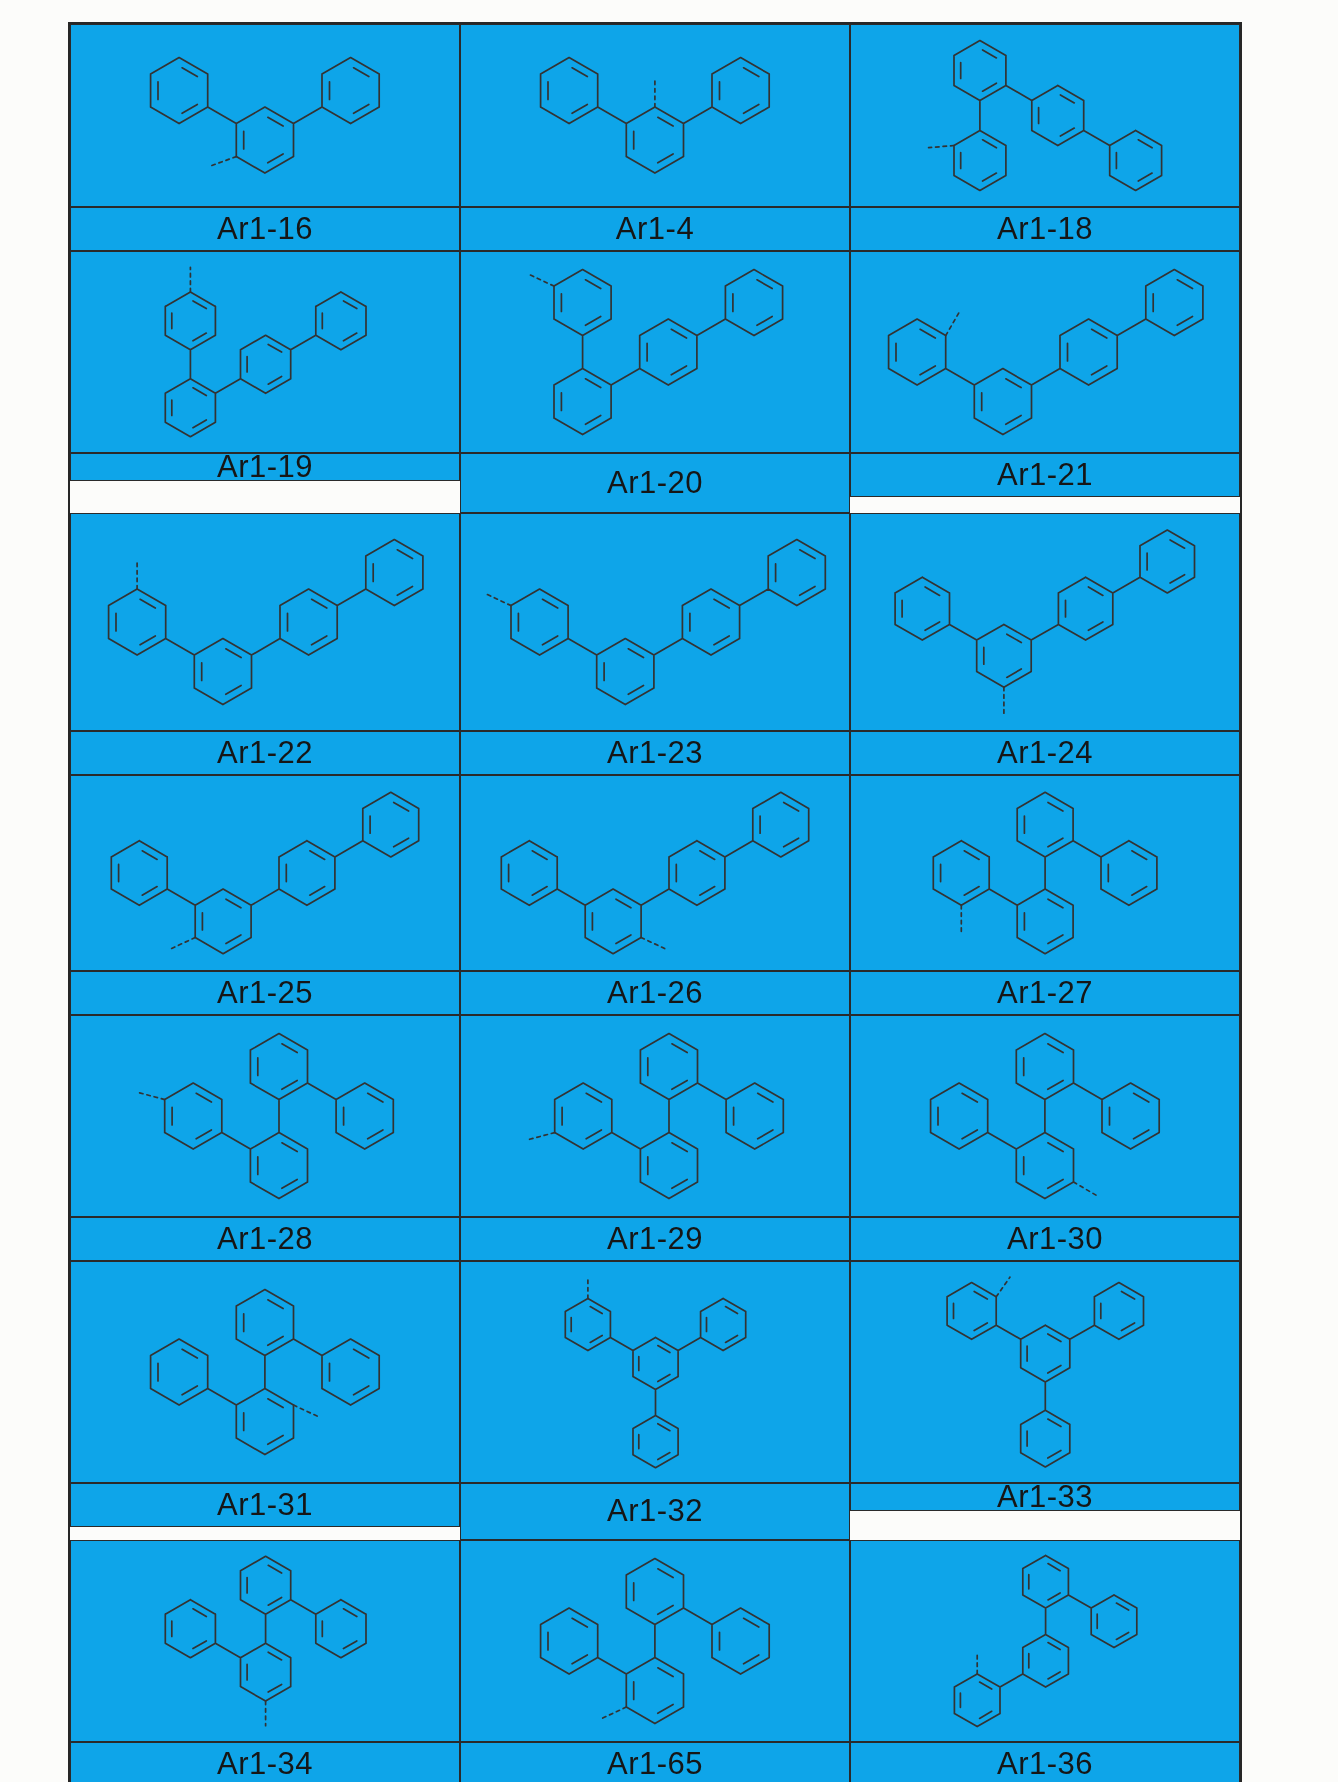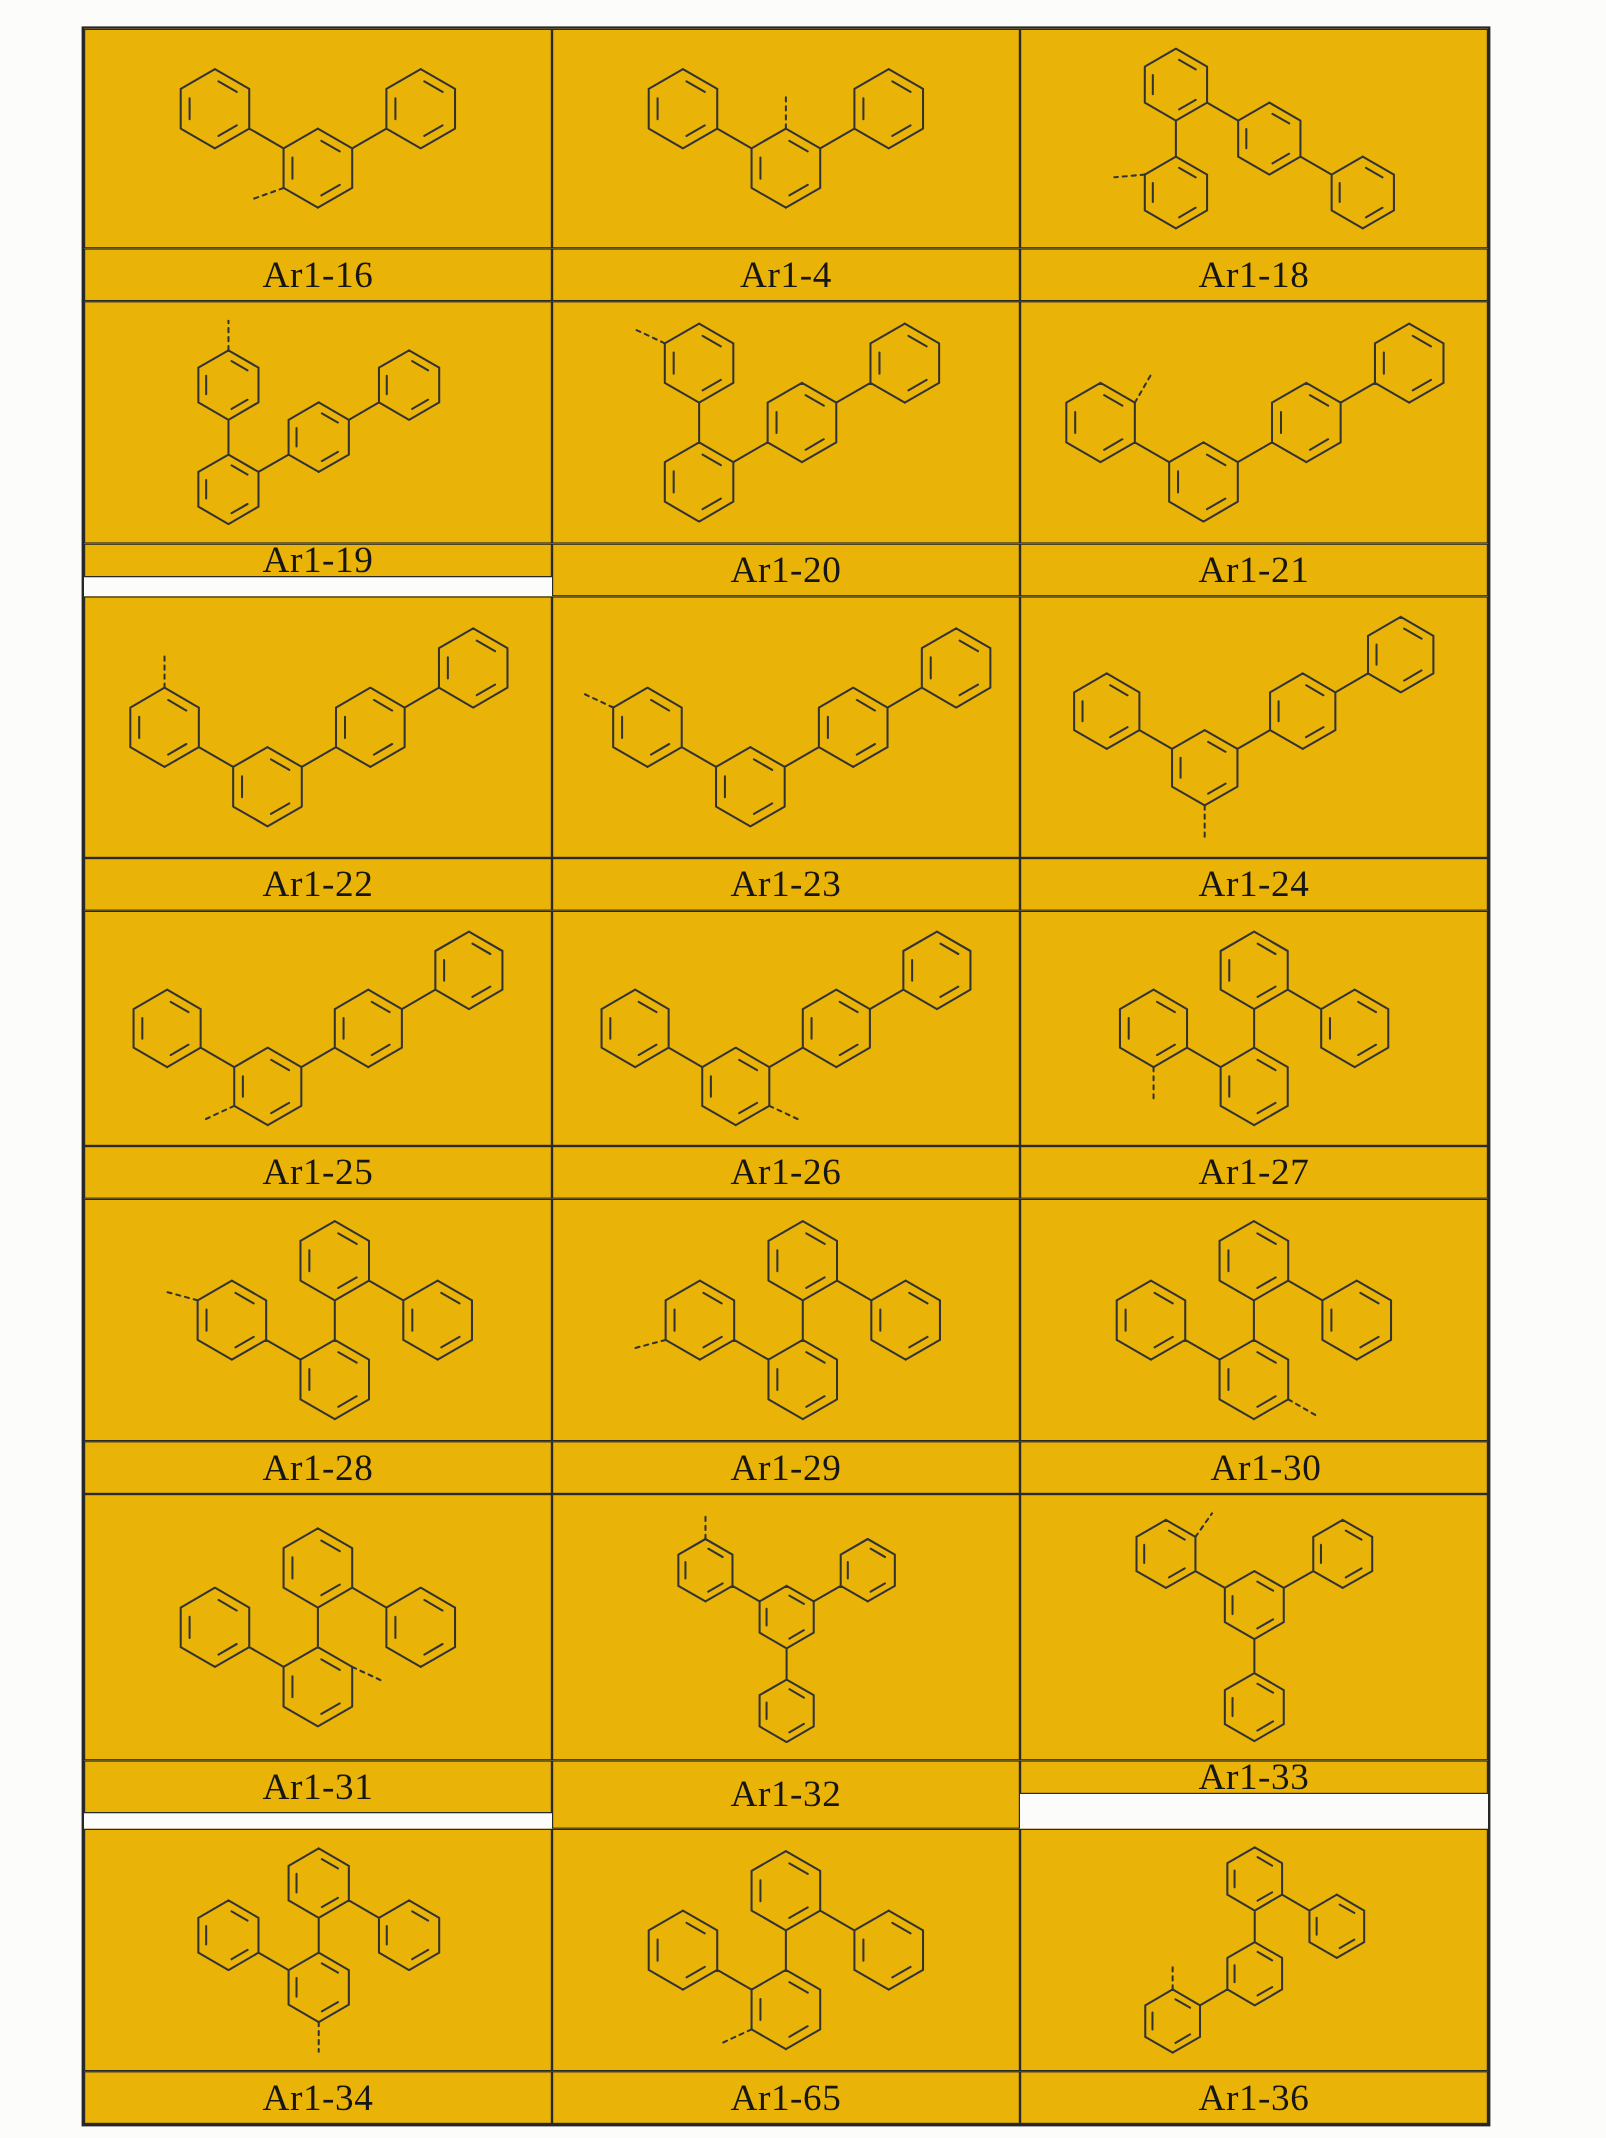--- a/index.html
+++ b/index.html
@@ -12,21 +12,21 @@
   .page{position:absolute;inset:0;background:#fcfcfa;}
   .grid{
     position:absolute;left:68px;top:22px;width:1170px;
     display:grid;grid-template-columns:repeat(3,390px);
     border:2px solid #262626;background:#fcfcfa;
   }
   .scell,.lcell{
     border:1.5px solid #2a2a2a;
     box-sizing:border-box;
     display:flex;align-items:center;justify-content:center;
-    background:#eab308;overflow:hidden;font-family:Liberation Serif, serif;
+    background:#0ea5e9;overflow:hidden;
   }
   .lcell span{
     font-size:31px;color:#161616;letter-spacing:0.5px;line-height:1;
     transform:translateY(-1px);
   }
   svg{display:block;}
 </style>
 </head>
 <body>
 
@@ -73,21 +73,21 @@
       </div>
       <div class="scell" style="height: 202px;">
         <svg width="335" height="186" viewBox="0 0 335 186">
           <path d="M153.5 126.1L124.9 109.6M124.9 109.6L96.3 126.1M96.3 126.1L96.3 159.1M96.3 159.1L124.9 175.6M124.9 175.6L153.5 159.1M153.5 159.1L153.5 126.1M143.1 128.6L127.8 119.8M103.7 133.8L103.7 151.4M127.8 165.3L143.1 156.5M67.7 76.6L39.1 60.1M39.1 60.1L10.6 76.6M10.6 76.6L10.6 109.6M10.6 109.6L39.1 126.1M39.1 126.1L67.7 109.6M67.7 109.6L67.7 76.6M57.3 79.1L42.1 70.3M18.0 84.3L18.0 101.9M42.1 115.8L57.3 107.0M239.2 76.6L210.6 60.1M210.6 60.1L182.0 76.6M182.0 76.6L182.0 109.6M182.0 109.6L210.6 126.1M210.6 126.1L239.2 109.6M239.2 109.6L239.2 76.6M228.8 79.1L213.6 70.3M189.5 84.3L189.5 101.9M213.6 115.8L228.8 107.0M324.9 27.1L296.3 10.6M296.3 10.6L267.8 27.1M267.8 27.1L267.8 60.1M267.8 60.1L296.3 76.6M296.3 76.6L324.9 60.1M324.9 60.1L324.9 27.1M314.5 29.6L299.3 20.8M275.2 34.8L275.2 52.4M299.3 66.3L314.5 57.5M96.3 126.1L67.7 109.6M153.5 126.1L182.0 109.6M239.2 76.6L267.8 60.1" fill="none" stroke="#333333" stroke-width="1.7" stroke-linecap="round"></path>
           <path d="M67.7 76.6L81.7 52.3" fill="none" stroke="#333333" stroke-width="1.7" stroke-linecap="round" stroke-dasharray="3.5 4"></path>
         </svg>
       </div>
       <div class="lcell" style="height: 28px;">
         <span>Ar1-19</span>
       </div>
-      <div class="lcell" style="height: 44px;">
+      <div class="lcell" style="height: 60px;">
         <span>Ar1-20</span>
       </div>
       <div class="lcell" style="height: 44px;">
         <span>Ar1-21</span>
       </div>
       <div class="scell" style="height: 218px;">
         <svg width="335" height="186" viewBox="0 0 335 186">
           <path d="M153.5 126.1L124.9 109.6M124.9 109.6L96.3 126.1M96.3 126.1L96.3 159.1M96.3 159.1L124.9 175.6M124.9 175.6L153.5 159.1M153.5 159.1L153.5 126.1M143.1 128.6L127.8 119.8M103.7 133.8L103.7 151.4M127.8 165.3L143.1 156.5M67.7 76.6L39.1 60.1M39.1 60.1L10.6 76.6M10.6 76.6L10.6 109.6M10.6 109.6L39.1 126.1M39.1 126.1L67.7 109.6M67.7 109.6L67.7 76.6M57.3 79.1L42.1 70.3M18.0 84.3L18.0 101.9M42.1 115.8L57.3 107.0M239.2 76.6L210.6 60.1M210.6 60.1L182.0 76.6M182.0 76.6L182.0 109.6M182.0 109.6L210.6 126.1M210.6 126.1L239.2 109.6M239.2 109.6L239.2 76.6M228.8 79.1L213.6 70.3M189.5 84.3L189.5 101.9M213.6 115.8L228.8 107.0M324.9 27.1L296.3 10.6M296.3 10.6L267.8 27.1M267.8 27.1L267.8 60.1M267.8 60.1L296.3 76.6M296.3 76.6L324.9 60.1M324.9 60.1L324.9 27.1M314.5 29.6L299.3 20.8M275.2 34.8L275.2 52.4M299.3 66.3L314.5 57.5M96.3 126.1L67.7 109.6M153.5 126.1L182.0 109.6M239.2 76.6L267.8 60.1" fill="none" stroke="#333333" stroke-width="1.7" stroke-linecap="round"></path>
           <path d="M39.1 60.1L39.1 32.0" fill="none" stroke="#333333" stroke-width="1.7" stroke-linecap="round" stroke-dasharray="3.5 4"></path>
         </svg>

